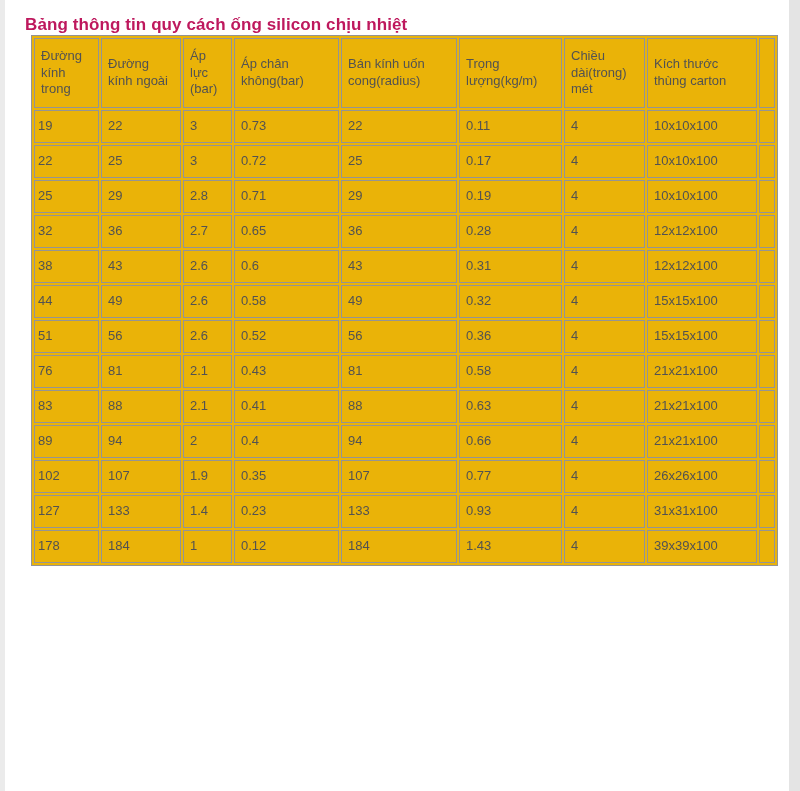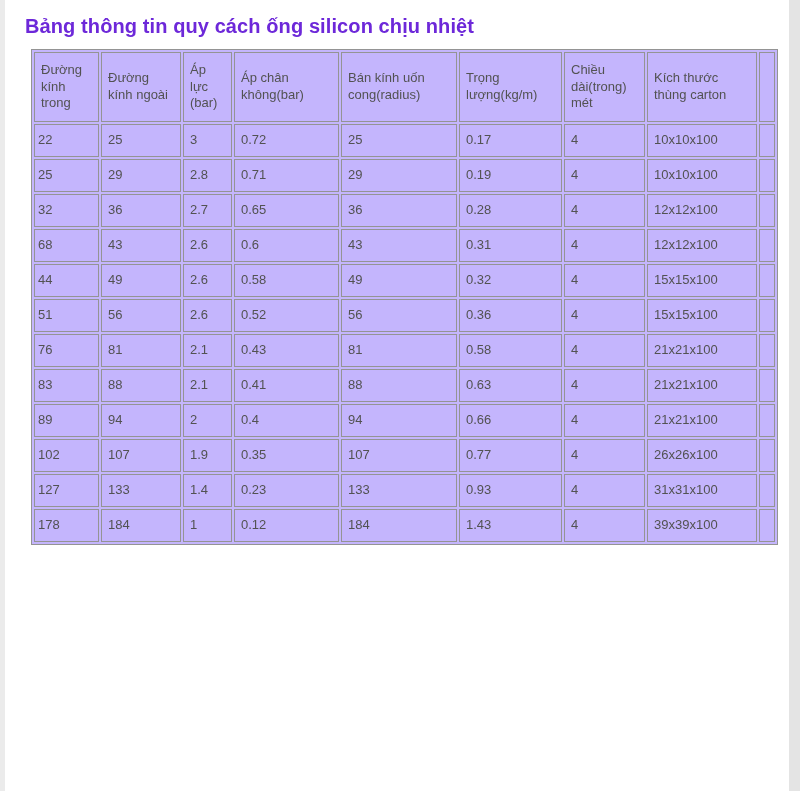--- a/index.html
+++ b/index.html
@@ -16,34 +16,33 @@
   }
   .edge-strip-right {
     position: absolute; right: 0; top: 0; width: 11px; height: 791px;
     background: #e4e4e4;
   }
   .content {
     position: absolute; left: 25px; top: 0; width: 760px;
   }
   .page-title {
     margin-top: 15px;
-    margin-bottom: 11px;
-    font-size: 20px;
+    font-size: 17px;
     font-weight: 700;
-    color: #6d28d9;
+    color: #be185d;
     letter-spacing: 0.1px;
   }
   table.spec-table {
     margin-left: 6px;
     table-layout: fixed;
     width: 747px;
     border-collapse: separate;
     border-spacing: 2px;
     border: 1px solid #949494;
-    background: #c4b5fd;
+    background: #eab308;
   }
   .spec-table th, .spec-table td {
     border: 1px solid #949494;
     text-align: left;
     vertical-align: middle;
     overflow: hidden;
     white-space: normal;
     color: #525252;
   }
   .spec-table th {
@@ -99,20 +98,31 @@
           <th>Áp chân không(bar)</th>
           <th>Bán kính uốn cong(radius)</th>
           <th>Trọng lượng(kg/m)</th>
           <th>Chiều dài(trong) mét</th>
           <th>Kích thước thùng carton</th>
           <th></th>
         </tr>
     </thead>
     <tbody>
         <tr>
+          <td>19</td>
+          <td>22</td>
+          <td>3</td>
+          <td>0.73</td>
+          <td>22</td>
+          <td>0.11</td>
+          <td>4</td>
+          <td>10x10x100</td>
+          <td></td>
+        </tr>
+        <tr>
           <td>22</td>
           <td>25</td>
           <td>3</td>
           <td>0.72</td>
           <td>25</td>
           <td>0.17</td>
           <td>4</td>
           <td>10x10x100</td>
           <td></td>
         </tr>
@@ -132,21 +142,21 @@
           <td>36</td>
           <td>2.7</td>
           <td>0.65</td>
           <td>36</td>
           <td>0.28</td>
           <td>4</td>
           <td>12x12x100</td>
           <td></td>
         </tr>
         <tr>
-          <td>68</td>
+          <td>38</td>
           <td>43</td>
           <td>2.6</td>
           <td>0.6</td>
           <td>43</td>
           <td>0.31</td>
           <td>4</td>
           <td>12x12x100</td>
           <td></td>
         </tr>
         <tr>

